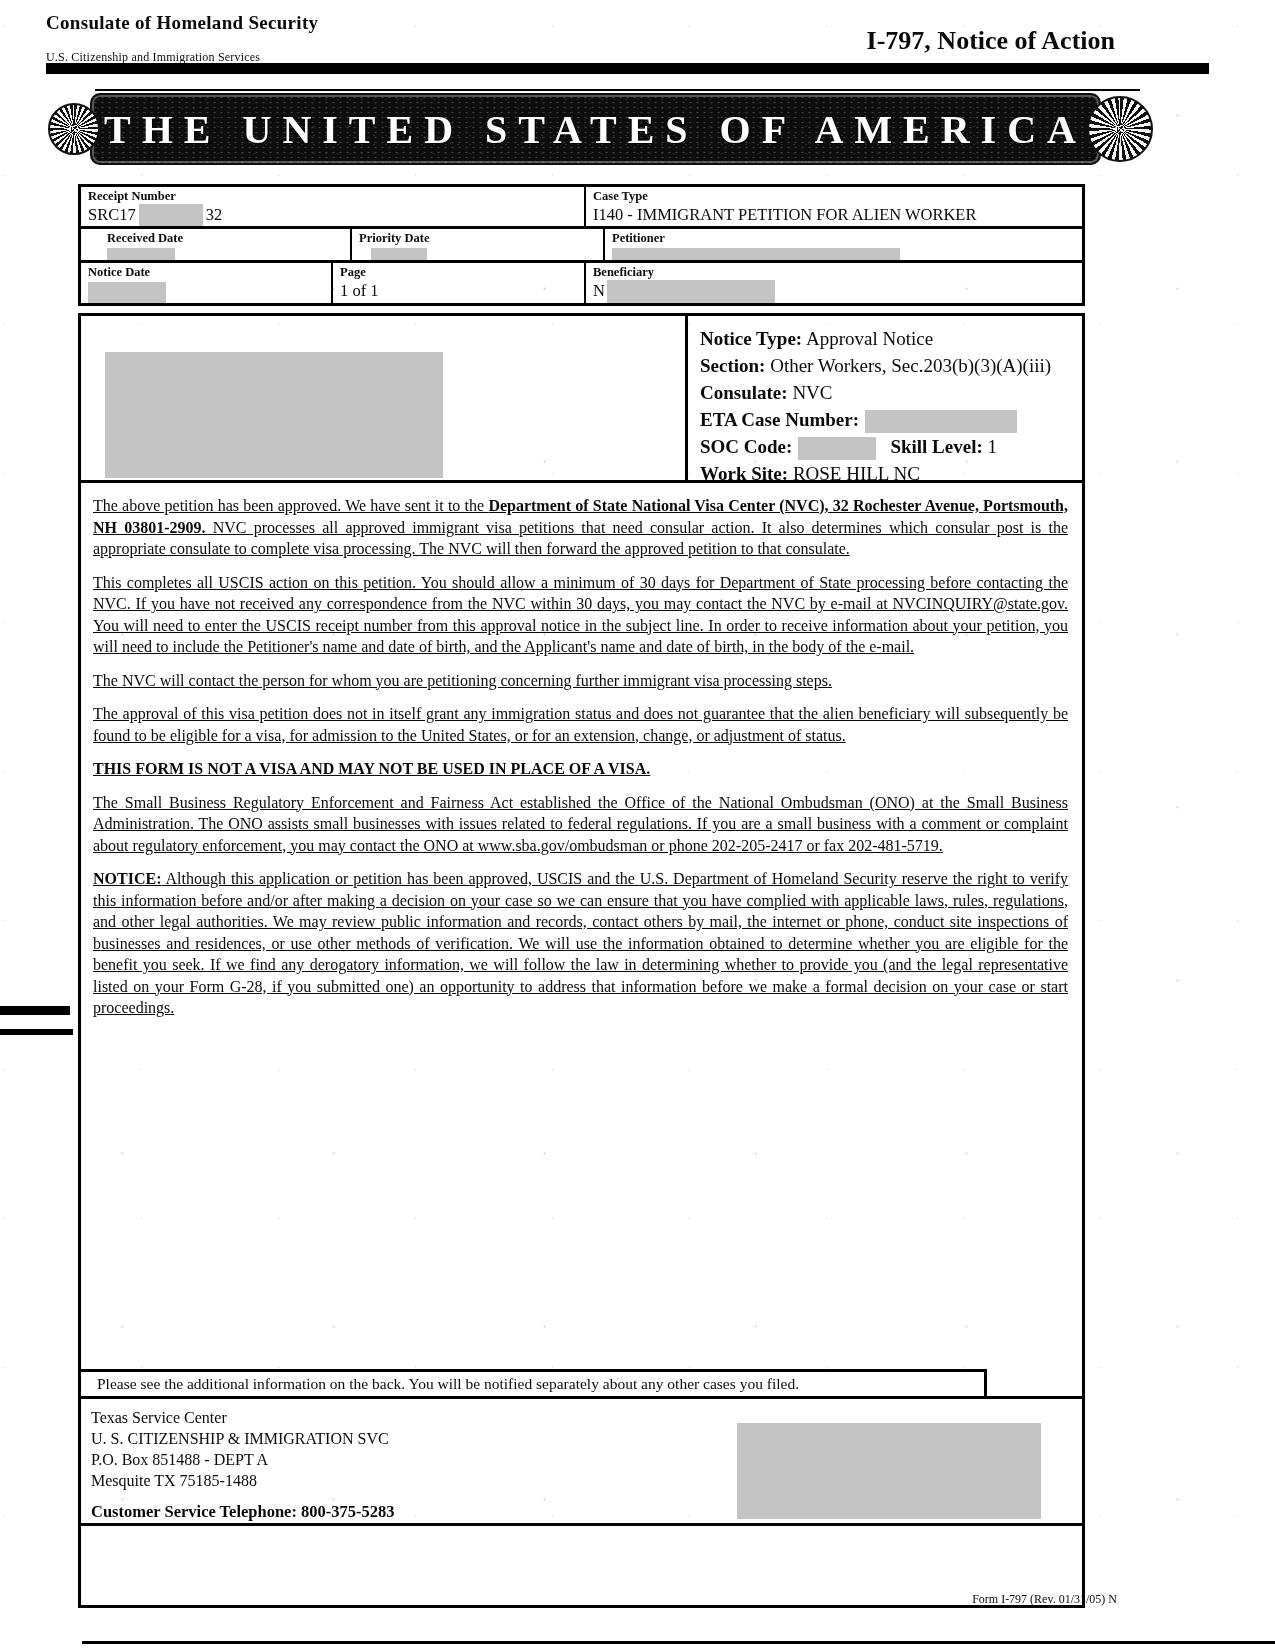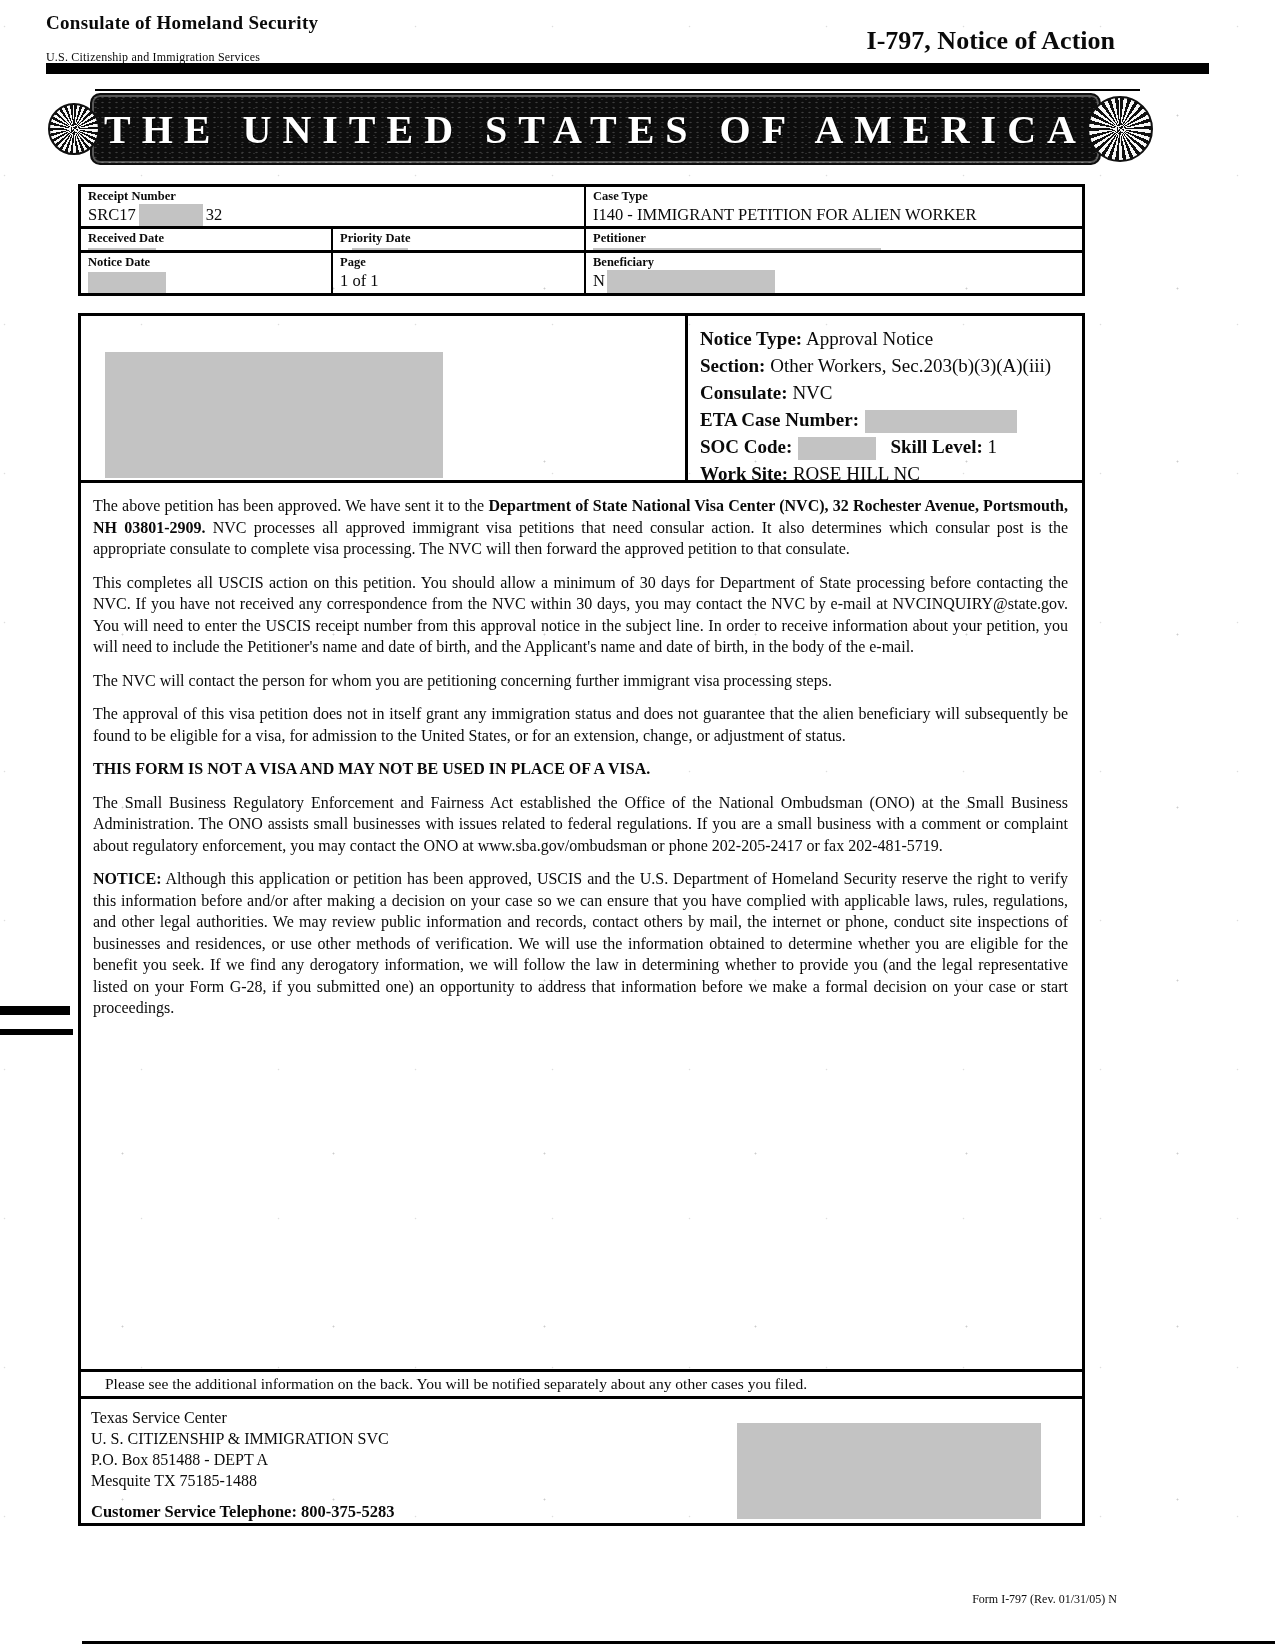--- a/index.html
+++ b/index.html
@@ -48,44 +48,44 @@
     text-shadow: 1px 1px 0 rgba(0,0,0,.8);
   }
 
   
   .rd { background:#c3c3c3; display:inline-block; vertical-align:middle; }
 
   
   .case-table { position:absolute; left:78px; top:184px; width:1007px; border:3px solid #000; background:transparent; }
   .trow { display:grid; }
   .trow1 { grid-template-columns: 505px 1fr; height:42px; border-bottom:3px solid #000; }
-  .trow2 { grid-template-columns: 252px 253px 1fr; height:24px; border-bottom:3px solid #000; }
+  .trow2 { grid-template-columns: 252px 253px 1fr; height:34px; border-bottom:3px solid #000;padding-left:19px; }
   .trow3 { grid-template-columns: 252px 253px 1fr; height:40px; }
   .cell { border-right:2px solid #000; padding:2px 7px 0; overflow:hidden; }
   .cell:last-child { border-right:none; }
   .lbl { display:block; font-weight:bold; font-size:12.5px; line-height:15px; }
   .val { font-size:16.5px; line-height:21px; white-space:nowrap; }
 
   
   .notice-box { position:absolute; left:78px; top:313px; width:1007px; height:170px; border:3px solid #000; display:flex; }
   .notice-left { width:604px; position:relative; }
   .rd-address { position:absolute; left:24px; top:36px; width:338px; height:126px; }
   .notice-right { flex:1; border-left:3px solid #000; padding:9px 16px 0 12px; overflow:hidden; }
   .info-line { font-size:19px; line-height:27px; white-space:nowrap; }
   .info-line b { font-weight:bold; }
   .rd-eta { width:152px; height:23px; margin-left:6px; }
   .rd-soc { width:78px; height:23px; margin:0 14px 0 6px; }
 
   
-  .body-box { position:absolute; left:78px; top:480px; width:1007px; height:892px; border:3px solid #000; padding:12px 14px 0 12px; }
+  .body-box { position:absolute; left:78px; top:480px; width:1007px; height:1128px; border:3px solid #000; padding:12px 14px 0 12px;text-decoration:underline; }
   .body-box p { margin:0 0 12px; font-size:16px; line-height:21.5px; text-align:justify; }
   .body-box p.nojust { text-align:left; }
 
   
-  .seealso-box { position:absolute; left:78px; top:1369px; width:1007px; height:30px; border:3px solid #000; padding:3px 0 0 24px; font-size:15.5px; }
+  .seealso-box { position:absolute; left:78px; top:1369px; width:909px; height:30px; border:3px solid #000; padding:3px 0 0 16px; font-size:15.5px; }
 
   
   .footer-box { position:absolute; left:78px; top:1396px; width:1007px; height:130px; border:3px solid #000; }
   .footer-text { padding:8px 0 0 10px; font-size:16px; line-height:21px; }
   .cs-line { font-weight:bold; margin-top:10px; font-size:16.5px; }
   .rd-footer { position:absolute; left:656px; top:24px; width:304px; height:96px; }
 
   
   .form-footer { position:absolute; right:158px; top:1592px; font-size:12px; }
   .bottom-line { position:absolute; left:82px; top:1641px; width:1193px; height:3px; background:#000; }

